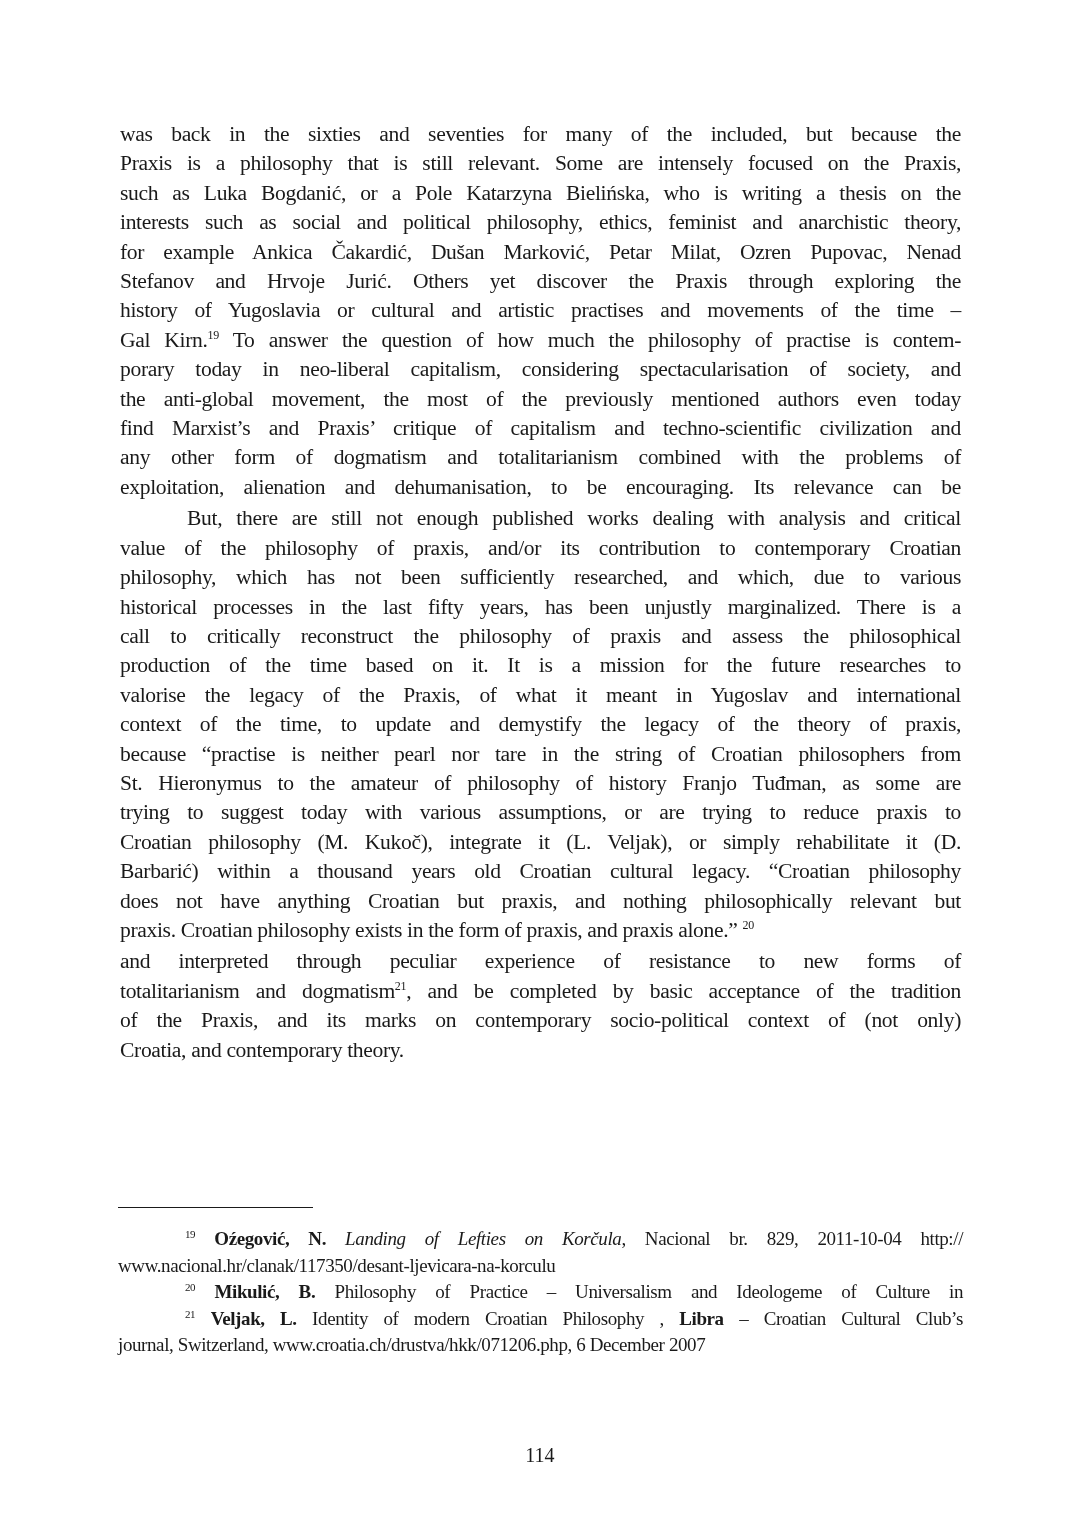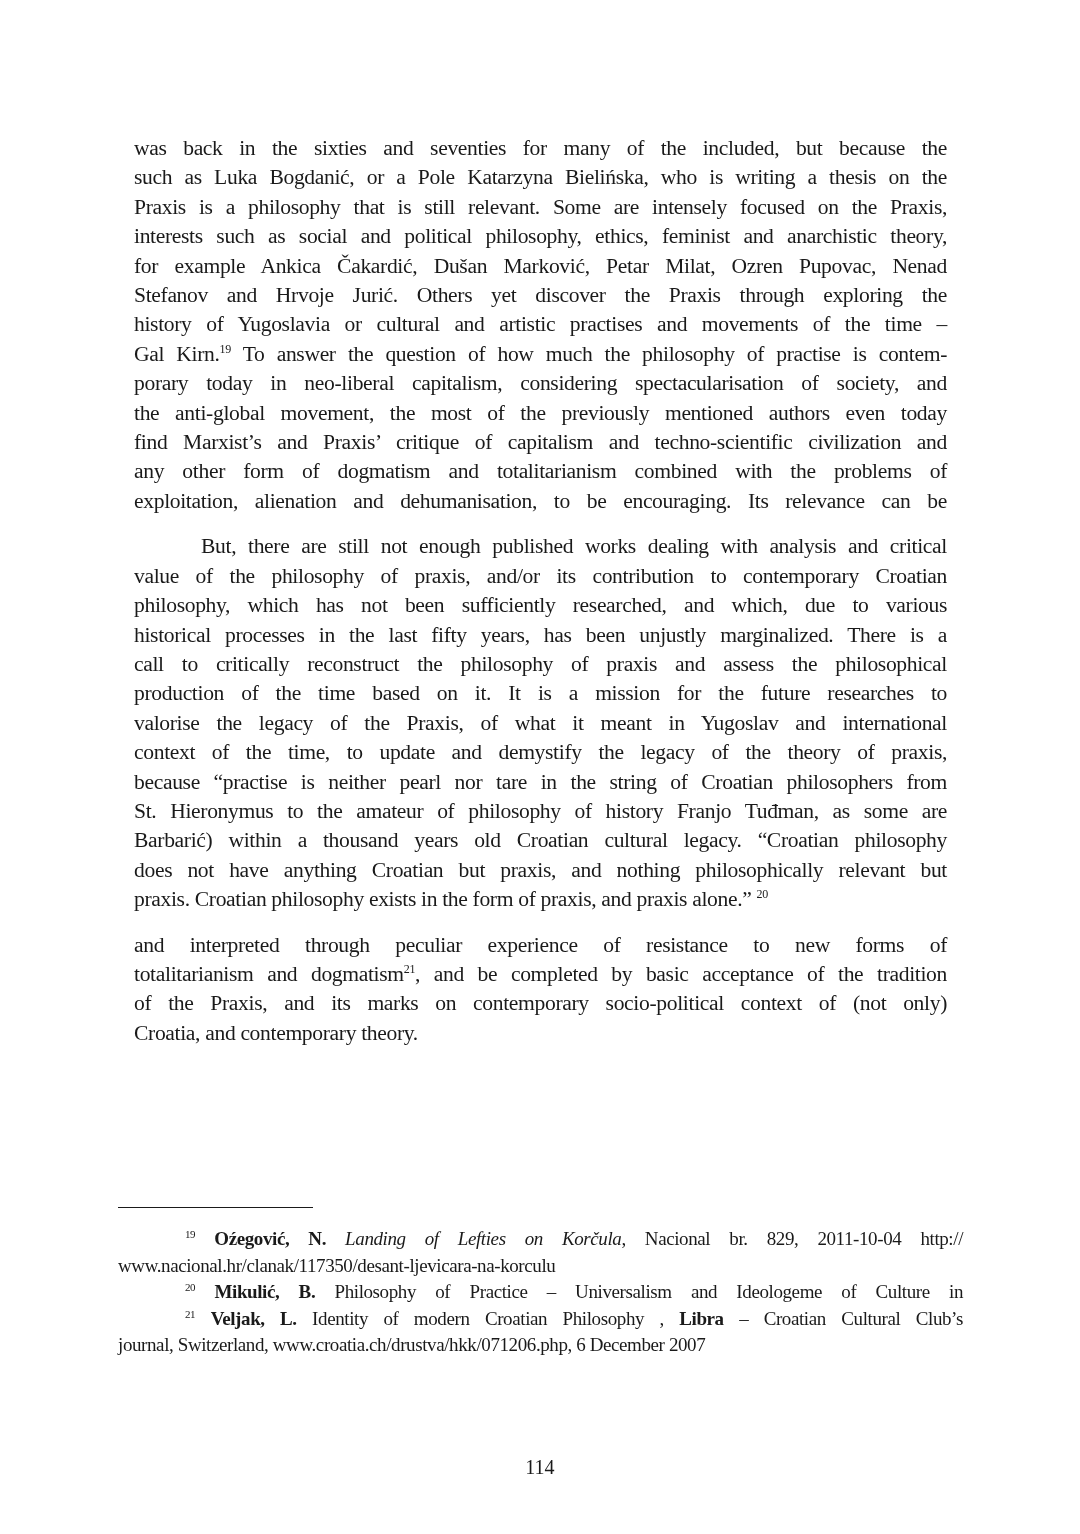--- a/index.html
+++ b/index.html
@@ -3,49 +3,49 @@
   <meta charset="utf-8">
   <style>
     html, body { margin: 0; padding: 0; background: #ffffff; }
     body { width: 1080px; height: 1534px; position: relative; overflow: hidden; }
     .page {
       position: absolute; left: 118px; top: 118px; width: 845px;
       font-family: "Liberation Serif", serif; color: #1a1a1a;
       font-size: 21.6px; line-height: 29.4px;
       letter-spacing: -0.35px;
     }
-    .para { margin: 16px; text-align: justify; text-align-last: left; }
+    .para { margin: 2px; text-align: justify; text-align-last: left; }
     .line { display: block; text-align: justify; text-align-last: justify; white-space: nowrap; }
     .line.last { text-align-last: left; }
     sup { font-size: 12px; line-height: 0; vertical-align: 8px; }
     .rule { position: absolute; left: 118px; top: 1207px; width: 195px; height: 0; border-top: 1.5px solid #1a1a1a; }
     .notes {
       position: absolute; left: 118px; top: 1226px; width: 845px;
       font-family: Liberation Serif, serif; color: #1a1a1a;
       font-size: 19px; line-height: 26.5px; letter-spacing: -0.4px;
     }
     .note { margin: 0 0 0 0; }
     .note .line { text-align-last: justify; }
     .note .line.last { text-align-last: left; }
     .note .first { padding-left: 67px; }
     .note sup { font-size: 11px; vertical-align: 7px; }
     b { font-weight: bold; }
     .pagenum {
       position: absolute; left: 0; width: 1080px; top: 1444px; text-align: center;
-      font-family: "Liberation Serif", serif; font-size: 20px; color: #1a1a1a; margin-top: 12px;
+      font-family: "Liberation Serif", serif; font-size: 20px; color: #1a1a1a;
     }
   </style>
 </head>
 <body>
 
 <div class="page">
   <div class="para" id="p1">
       <span class="line">was back in the sixties and seventies for many of the included, but because the</span>
+      <span class="line">Praxis is a philosophy that is still relevant. Some are intensely focused on the Praxis,</span>
       <span class="line">such as Luka Bogdanić, or a Pole Katarzyna Bielińska, who is writing a thesis on the</span>
-      <span class="line">Praxis is a philosophy that is still relevant. Some are intensely focused on the Praxis,</span>
       <span class="line">interests such as social and political philosophy, ethics, feminist and anarchistic theory,</span>
       <span class="line">for example Ankica Čakardić, Dušan Marković, Petar Milat, Ozren Pupovac, Nenad</span>
       <span class="line">Stefanov and Hrvoje Jurić. Others yet discover the Praxis through exploring the</span>
       <span class="line">history of Yugoslavia or cultural and artistic practises and movements of the time –</span>
       <span class="line"><span>Gal Kirn.</span><sup>19</sup><span> To answer the question of how much the philosophy of practise is contem-</span></span>
       <span class="line">porary today in neo-liberal capitalism, considering spectacularisation of society, and</span>
       <span class="line">the anti-global movement, the most of the previously mentioned authors even today</span>
       <span class="line">find Marxist’s and Praxis’ critique of capitalism and techno-scientific civilization and</span>
       <span class="line">any other form of dogmatism and totalitarianism combined with the problems of</span>
       <span class="line">exploitation, alienation and dehumanisation,   to be encouraging. Its relevance can be</span>
@@ -54,20 +54,22 @@
       <span class="line" style="padding-left: 67px;">But, there are still not enough published works dealing with analysis and critical</span>
       <span class="line">value of the philosophy of praxis, and/or its contribution to contemporary Croatian</span>
       <span class="line">philosophy, which has not been sufficiently researched, and which, due to various</span>
       <span class="line">historical processes in the last fifty years, has been unjustly marginalized. There is a</span>
       <span class="line">call to critically reconstruct the philosophy of praxis and assess the philosophical</span>
       <span class="line">production of the time based on it.  It is a mission for the future researches to</span>
       <span class="line">valorise the legacy of the Praxis, of what it meant in Yugoslav and international</span>
       <span class="line">context of the time, to update and demystify the legacy of the theory of praxis,</span>
       <span class="line">because “practise is neither pearl nor tare in the string of Croatian philosophers from</span>
       <span class="line">St. Hieronymus to the amateur of philosophy of history Franjo Tuđman, as some are</span>
+      <span class="line">trying to suggest today with various assumptions, or are trying to reduce praxis to</span>
+      <span class="line">Croatian philosophy (M. Kukoč), integrate it (L. Veljak), or simply rehabilitate it (D.</span>
       <span class="line">Barbarić) within a thousand years old Croatian cultural legacy. “Croatian philosophy</span>
       <span class="line">does not have anything Croatian but praxis, and nothing philosophically relevant but</span>
       <span class="line last"><span>praxis. Croatian philosophy exists in the form of praxis, and praxis alone.”  </span><sup>20</sup><span></span></span>
     </div>
   <div class="para" id="p3">
       <span class="line">and interpreted through peculiar experience of resistance to new forms of</span>
       <span class="line"><span>totalitarianism and dogmatism</span><sup>21</sup><span>, and be completed by basic acceptance of the tradition</span></span>
       <span class="line">of the Praxis, and its marks on contemporary socio-political context of (not only)</span>
       <span class="line last">Croatia, and contemporary theory.</span>
     </div>

